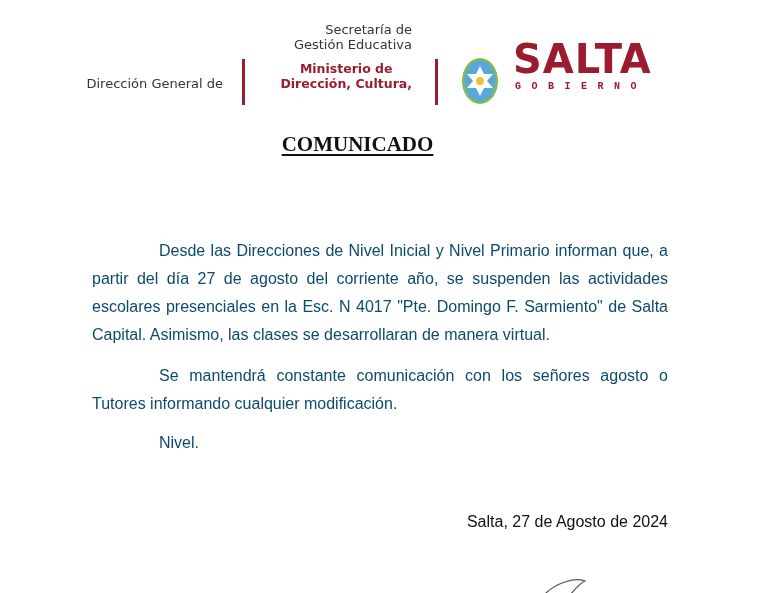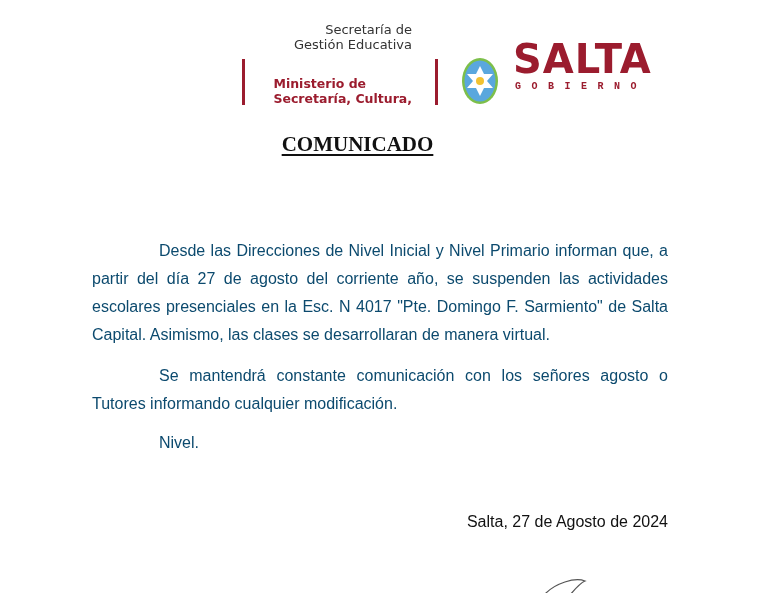--- a/index.html
+++ b/index.html
@@ -1,53 +1,54 @@
 <!DOCTYPE html>
 <html><head>
 <meta charset="utf-8">
 <style>
   html, body { margin:0; padding:0; background:#ffffff; }
   body { width:770px; height:593px; position:relative; overflow:hidden; font-family:"Liberation Sans", sans-serif; color:#111; }
   .hdr-left { position:absolute; right:547px; top:77px; text-align:right; font-family:"DejaVu Sans", sans-serif; font-size:13px; line-height:14px; color:#333; }
   .hdr-left div { white-space:nowrap; }
   .sec { position:absolute; right:358px; top:22px; text-align:right; font-family:"DejaVu Sans", sans-serif; font-size:13px; line-height:15px; color:#333;margin-left:40px; }
   .sec div { white-space:nowrap; }
-  .min { position:absolute; right:358px; top:76px; text-align:left; font-family:"DejaVu Sans", sans-serif; font-weight:bold; font-size:12.5px; line-height:15px; color:#9b1c2e; }
+  .min { position:absolute; right:358px; top:61px; text-align:center; font-family:"DejaVu Sans", sans-serif; font-weight:bold; font-size:12.5px; line-height:15px; color:#9b1c2e; }
   .min div { white-space:nowrap; }
   .vbar { position:absolute; width:3px; background:#9b1c2e; }
   .bar1 { left:242px; top:59px; height:46px; }
   .bar2 { left:435px; top:59px; height:46px; }
   .shield { position:absolute; left:461px; top:57px; width:38px; height:48px; }
   .salta { position:absolute; left:513px; top:39px; font-family:"DejaVu Sans", sans-serif; font-weight:bold; font-size:40px; line-height:40px; color:#9b1c2e; letter-spacing:1px; }
   .gob { position:absolute; left:515px; top:81px; font-family:Liberation Mono, monospace; font-weight:bold; font-size:10px; line-height:12px; color:#9b1c2e; letter-spacing:10.5px; }
   .title { position:absolute; left:0; width:715px; top:132px; text-align:center; font-family:"Liberation Serif", serif; font-weight:bold; font-size:21px; text-decoration:underline; text-underline-offset:3px; color:#111; }
   .body { position:absolute; left:92px; width:576px; font-size:16px; line-height:28px; text-align:justify; color:#0c4a6e; }
   .p1 { top:237px; }
   .p2 { top:362px; }
   .p3 { top:429px; }
   .indent { text-indent:67px; }
   .date { position:absolute; right:102px; top:513px; font-size:16px; color:#111; }
   .sig { position:absolute; left:540px; top:575px; width:60px; height:20px; }
 </style>
 </head>
 <body>
 
 <div class="hdr-left">
+  <div>Dirección General de</div>
 </div>
 
 <div class="vbar bar1"></div>
 
 <div class="sec">
   <div>Secretaría de</div>
   <div>Gestión Educativa</div>
 </div>
 
 <div class="min">
   <div>Ministerio de</div>
-  <div>Secretaría, Cultura,</div>
+  <div>Dirección, Cultura,</div>
 </div>
 
 <div class="vbar bar2"></div>
 
 <svg class="shield" viewBox="0 0 38 48">
   <ellipse cx="19" cy="24" rx="18" ry="23" fill="#7dbf4a"></ellipse>
   <ellipse cx="19" cy="24" rx="15.5" ry="20.5" fill="#5aa7dd"></ellipse>
   <polygon points="19,9 23,17 32,17 26,24 32,31 23,31 19,39 15,31 6,31 12,24 6,17 15,17" fill="#ffffff"></polygon>
   <circle cx="19" cy="24" r="4" fill="#f2c230"></circle>
 </svg>

